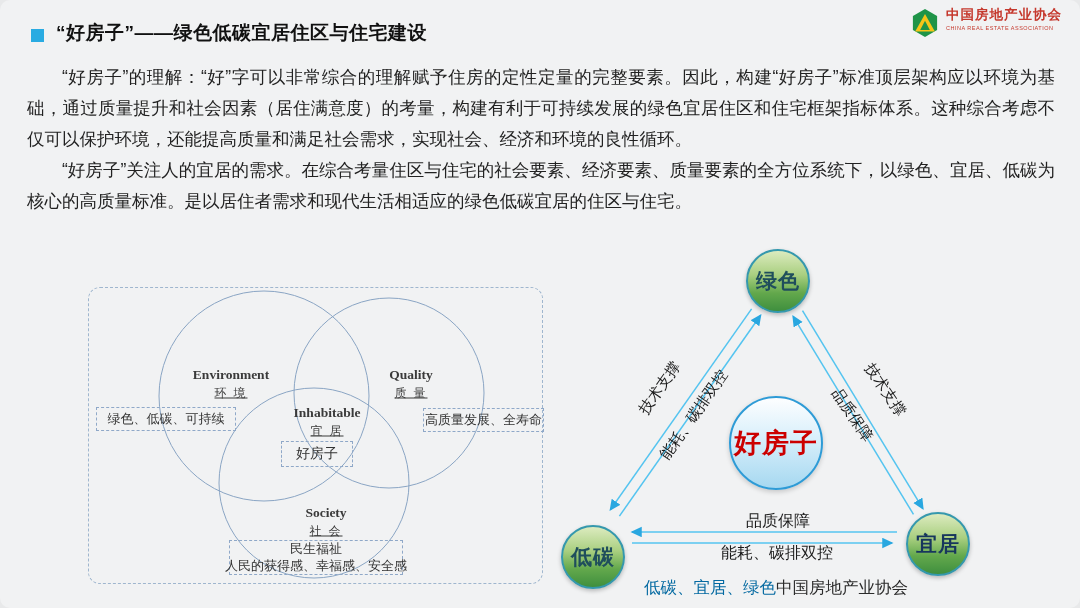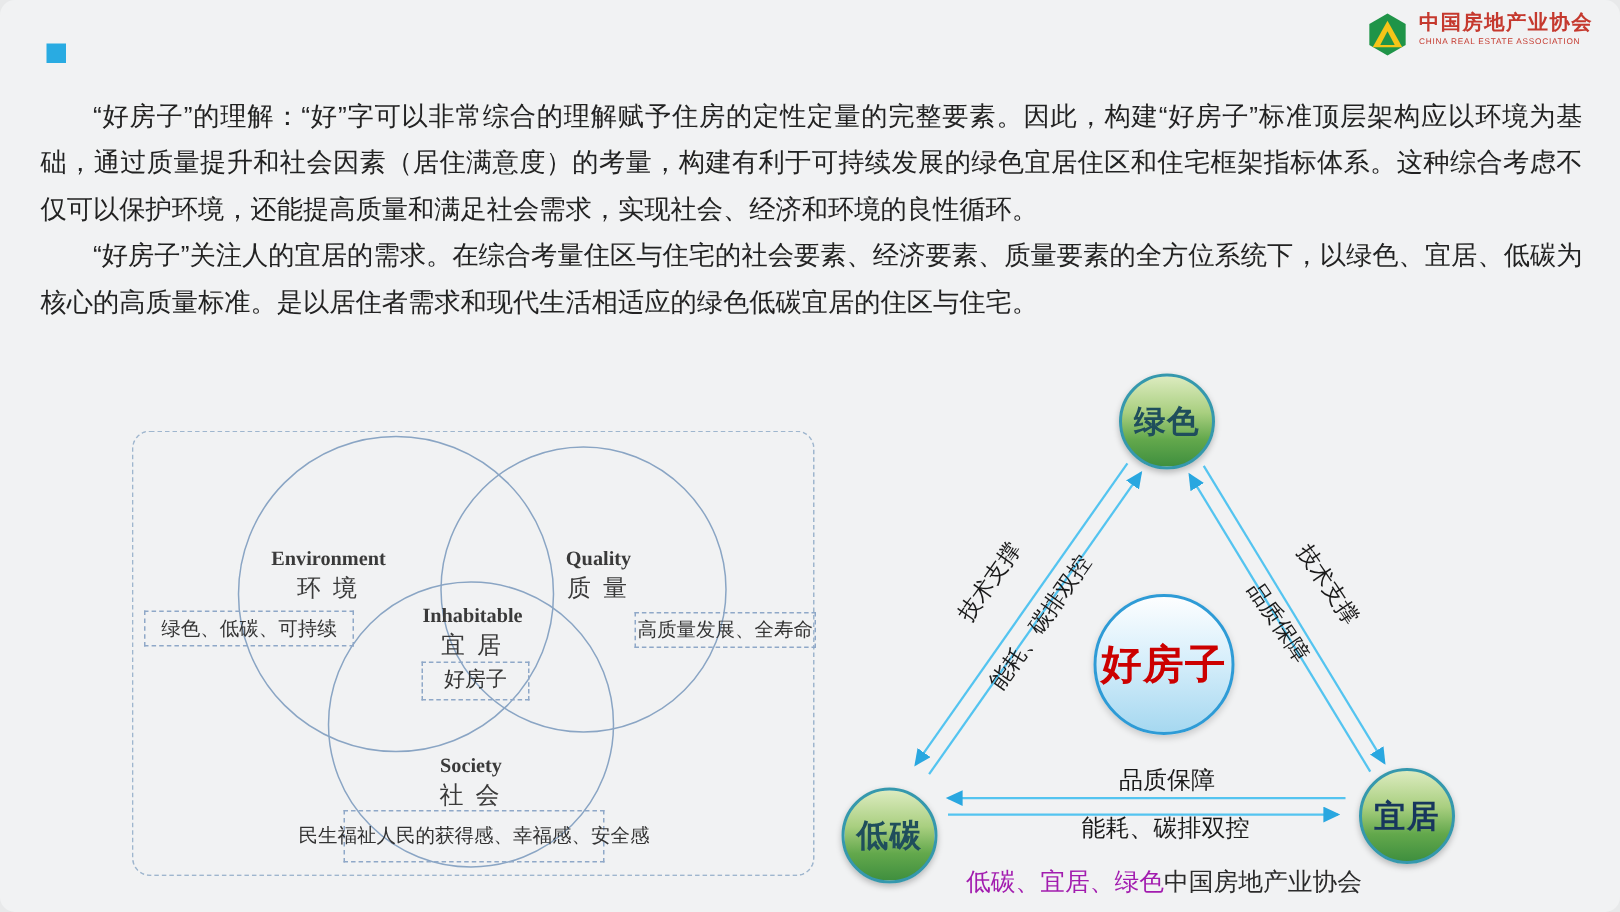--- a/index.html
+++ b/index.html
@@ -17,51 +17,52 @@
   .logo-cn{color:#c5392e;font-weight:bold;font-size:13.5px;letter-spacing:1px;}
   .logo-en{color:#c5392e;font-size:5.5px;letter-spacing:.5px;margin-top:2px;}
   
   .body-text{position:absolute;left:27px;top:62px;width:1028px;font-size:17.5px;line-height:31px;color:#222;text-align:justify;}
   .body-text p{margin:0;text-indent:2em;}
   
   .venn{position:absolute;left:88px;top:287px;width:455px;height:297px;
         border:1px dashed #9fb6ce;border-radius:12px;
         font-family:"Liberation Serif","DejaVu Serif",serif;color:#3a3a3a;}
   .venn svg{position:absolute;left:0;top:0;}
-  .vlabel{position:absolute;transform:translate(-50%,-50%);text-align:center;white-space:nowrap;}
+  .vlabel{position:absolute;transform:translate(-50%,-50%);text-align:center;white-space:nowrap;margin-left:12px;}
   .vlabel .en{font-weight:bold;font-size:13.5px;display:block;}
-  .vlabel .cn{font-size:16px;display:block;letter-spacing:2px;margin-top:2px;}
+  .vlabel .cn{font-size:12px;display:block;letter-spacing:2px;margin-top:2px;text-decoration:underline;}
   .vtag{position:absolute;border:1px dashed #8fa8c8;display:flex;align-items:center;justify-content:center;
         font-size:13px;color:#333;text-align:center;line-height:1.3;white-space:nowrap;}
   
   .tri-svg{position:absolute;left:540px;top:245px;}
   .node{position:absolute;border-radius:50%;display:flex;align-items:center;justify-content:center;
         font-weight:bold;letter-spacing:1px;font-family:Liberation Mono, monospace;}
   .node-green{width:64px;height:64px;border:2px solid #3598ad;
         background:linear-gradient(to bottom,#dcebbf 0%,#a9cf80 40%,#5fa048 0,#63a84c 70%,#3f8f3e 100%);
         background:linear-gradient(to bottom,#dcebbf 0%,#a9cf80 40%,#63a84c 70%,#3f8f3e 100%);
         color:#1f4e5c;font-size:21px;
         box-shadow:0 2px 4px rgba(0,0,0,.25);}
   .node-center{width:94px;height:94px;border:2px solid #2e9bd6;
         background:linear-gradient(to bottom,#fdfeff 0%,#d8effb 45%,#a6d8f0 100%);
         color:#cc0000;font-size:27px;box-shadow:0 2px 5px rgba(0,0,0,.18);}
   .edge-label{position:absolute;white-space:nowrap;font-size:15px;color:#1a1a1a;transform:translate(-50%,-50%);}
   .rot-left{transform:translate(-50%,-50%) rotate(-55deg);}
   .rot-right{transform:translate(-50%,-50%) rotate(56deg);}
   .bottom-label{position:absolute;white-space:nowrap;font-size:16px;color:#1a1a1a;transform:translate(-50%,-50%);}
   .caption{position:absolute;left:776px;top:588px;transform:translate(-50%,-50%);
            font-size:16.5px;white-space:nowrap;color:#2b2b2b;}
-  .caption .hl{color:#a21caf;}
+  .caption .hl{color:#0369a1;}
 </style>
 </head>
 <body>
 
 <div class="slide">
 
   <div class="title-bullet"></div>
+  <div class="slide-title">“好房子”——绿色低碳宜居住区与住宅建设</div>
 
   <div class="logo">
     <svg width="30" height="30" viewBox="0 0 28 28">
       <polygon points="14,1 25.3,7.5 25.3,20.5 14,27 2.7,20.5 2.7,7.5" fill="#1f9448"></polygon>
       <polygon points="14,5.5 23.2,22 4.8,22" fill="#f5c518"></polygon>
       <polygon points="14,12 18.5,20.5 9.5,20.5" fill="#1f9448"></polygon>
     </svg>
     <div class="logo-text">
       <span class="logo-cn">中国房地产业协会</span>
       <span class="logo-en">CHINA REAL ESTATE ASSOCIATION</span>
@@ -93,21 +94,21 @@
       <span class="cn">社 会</span>
     </div>
     <div class="vlabel" style="left:226px;top:134px;">
       <span class="en">Inhabitable</span>
       <span class="cn">宜 居</span>
     </div>
 
     <div class="vtag" style="left:192px;top:153px;width:72px;height:26px;font-size:14px;">好房子</div>
     <div class="vtag" style="left:7px;top:119px;width:140px;height:24px;">绿色、低碳、可持续</div>
     <div class="vtag" style="left:334px;top:120px;width:121px;height:24px;">高质量发展、全寿命</div>
-    <div class="vtag" style="left:140px;top:252px;width:174px;height:35px;flex-direction:row;">
+    <div class="vtag" style="left:140px;top:252px;width:174px;height:35px;flex-direction:column;">
       <span>民生福祉</span>
       <span>人民的获得感、幸福感、安全感</span>
     </div>
   </div>
 
   <svg class="tri-svg" width="480" height="340" viewBox="0 0 480 340">
     <defs>
       <marker id="ah" markerWidth="8" markerHeight="8" refX="6.5" refY="3.5" orient="auto">
         <path d="M0,0 L7.5,3.5 L0,7 z" fill="#29a7e0"></path>
       </marker>

